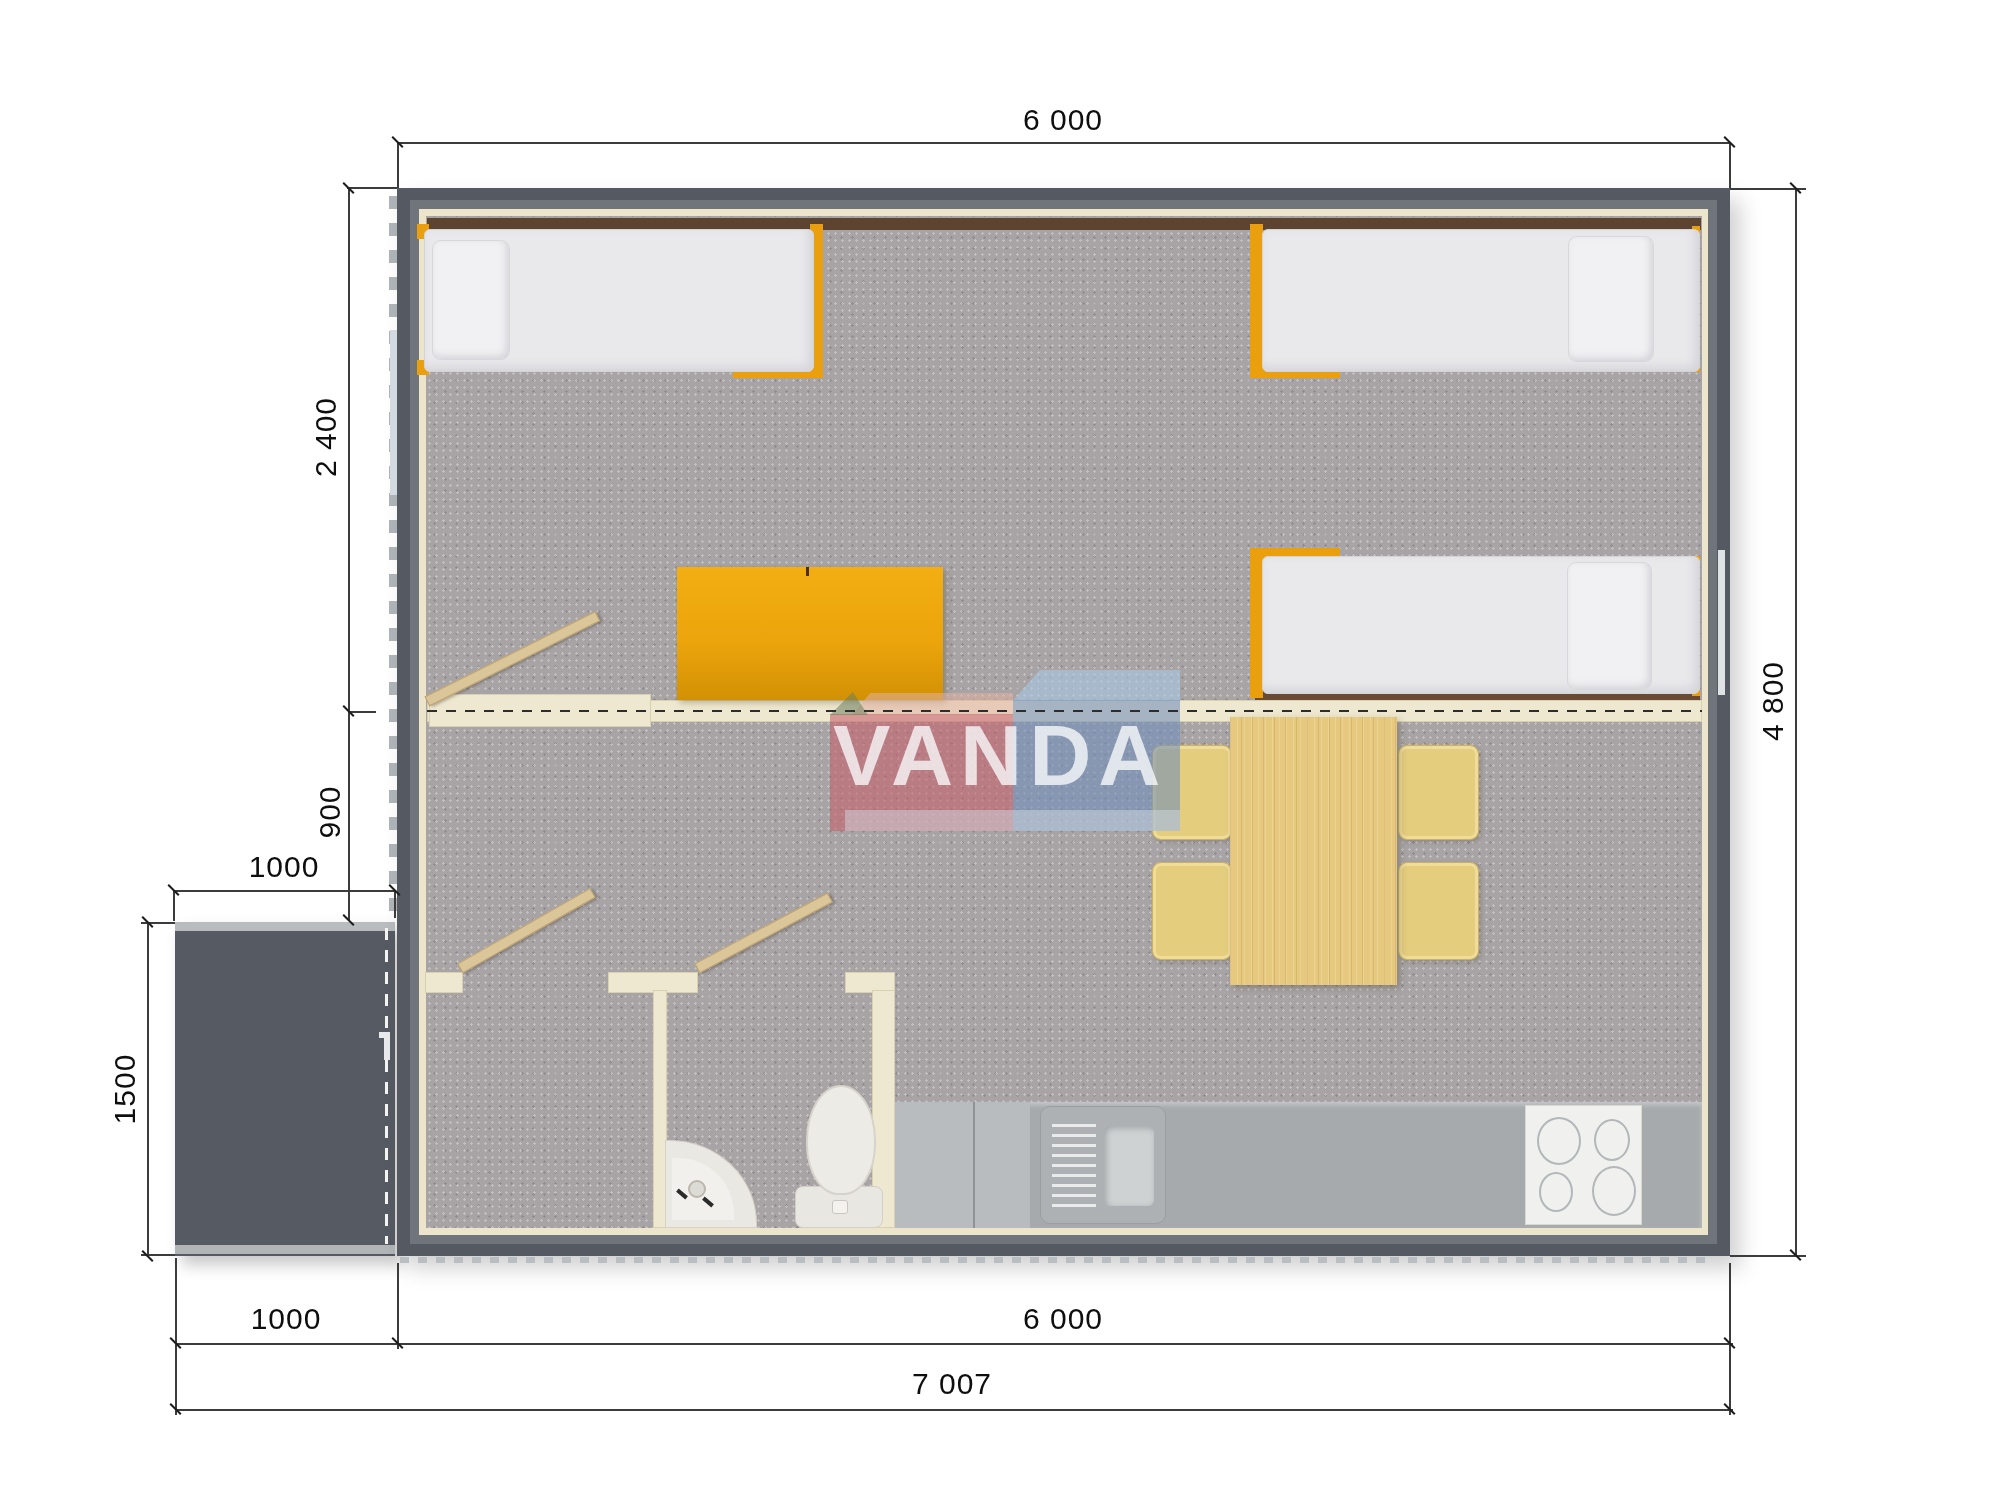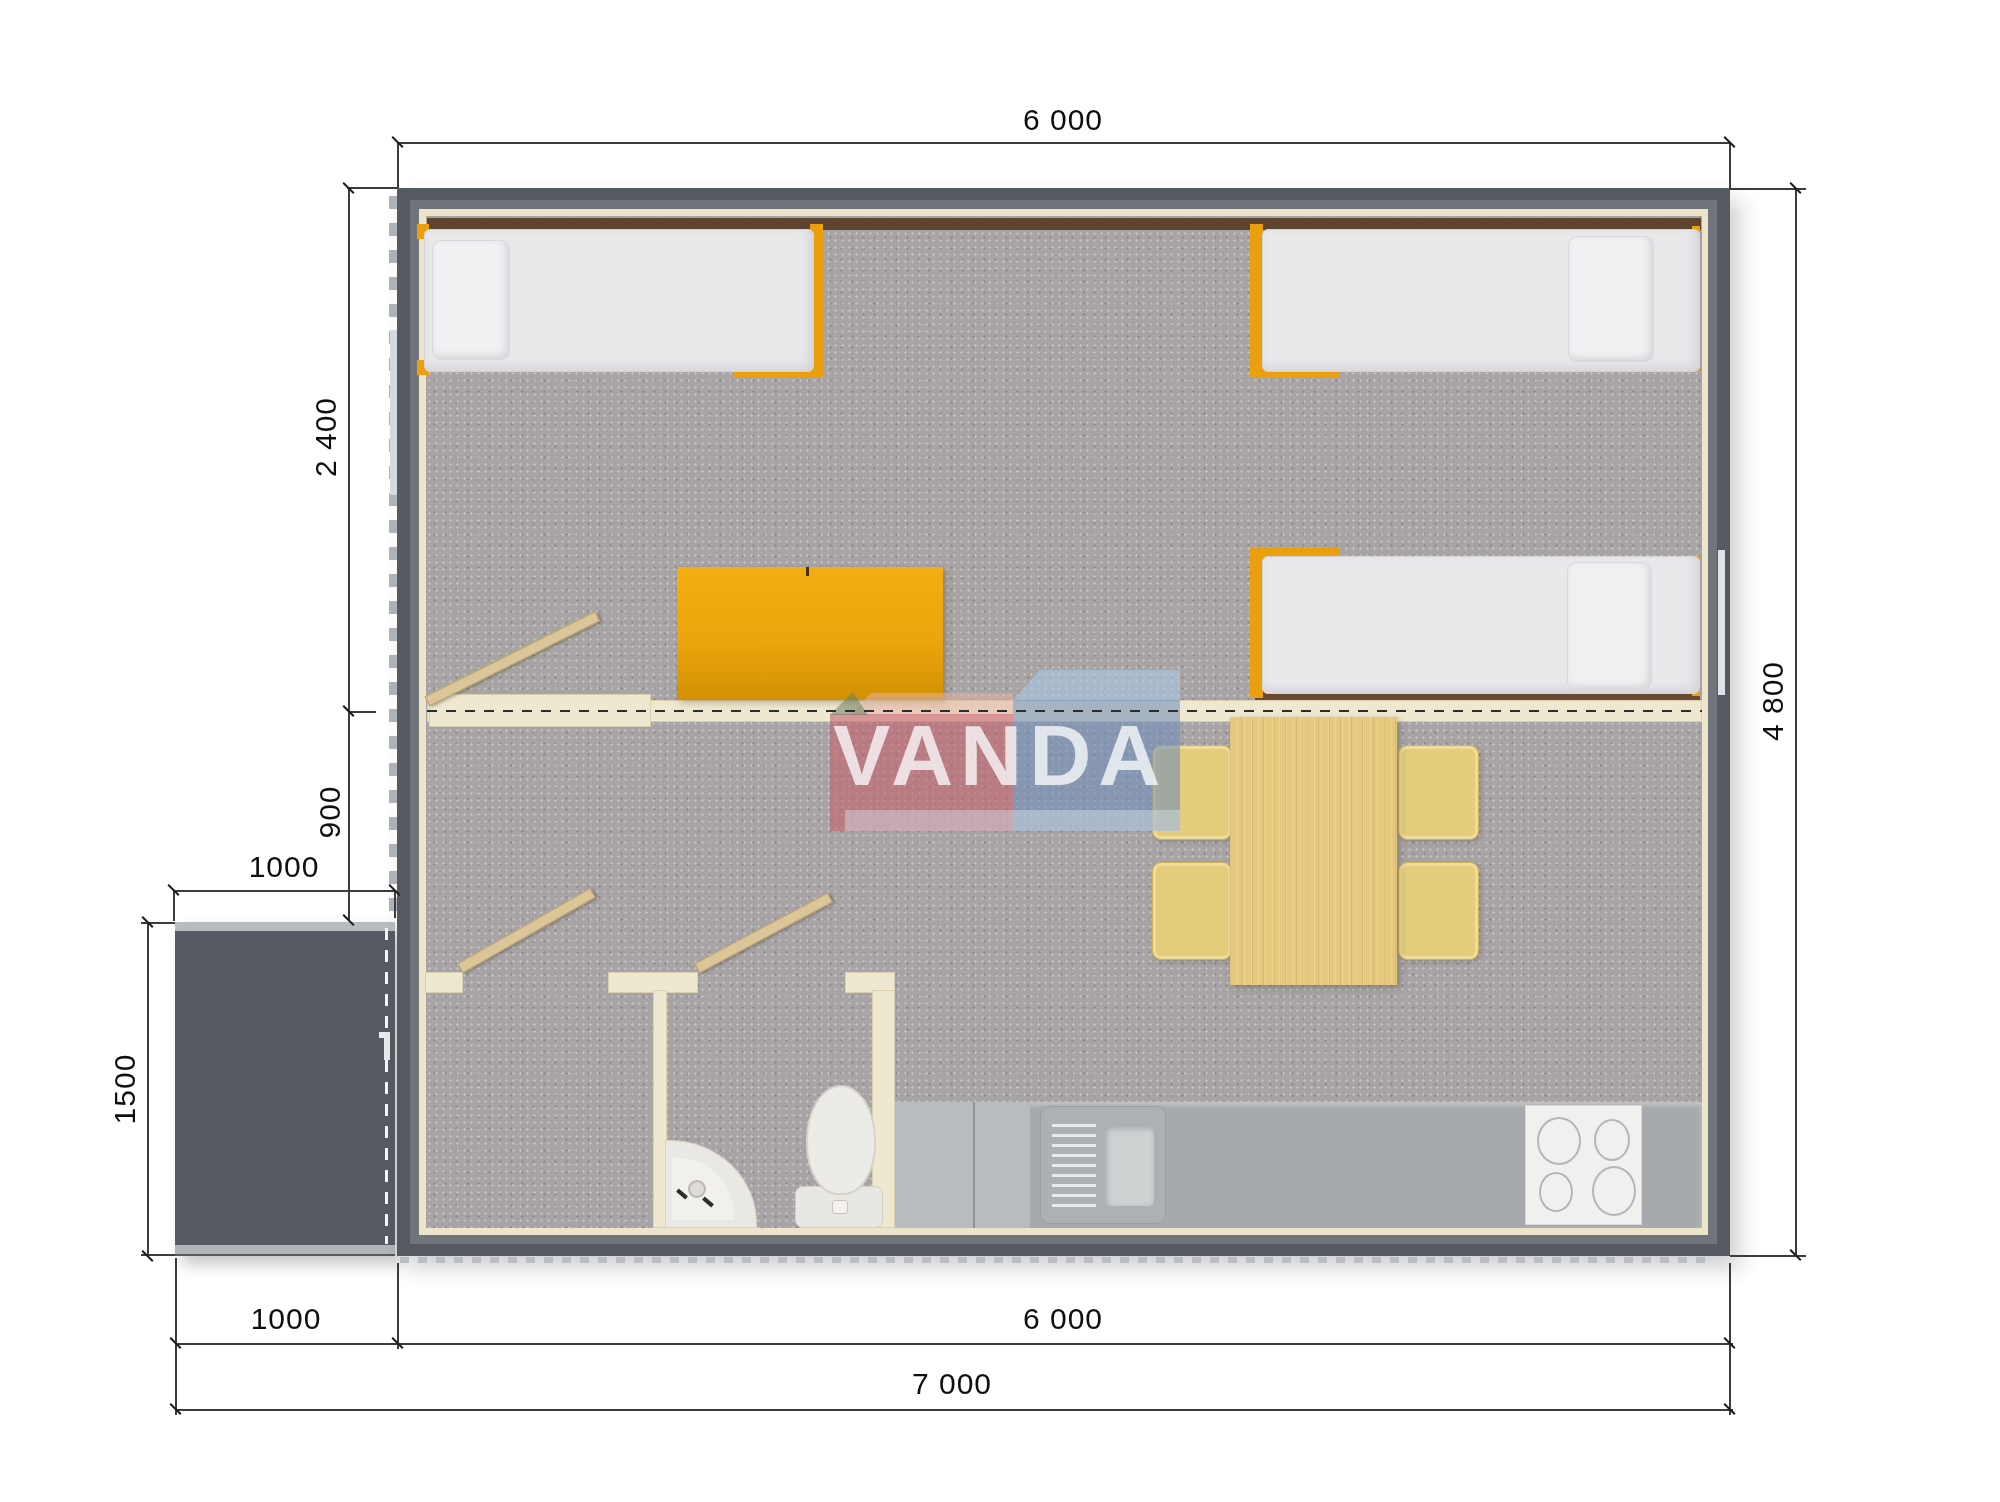--- a/index.html
+++ b/index.html
@@ -211,15 +211,15 @@
   <div class="tick" style="left:1722px;top:1408px;"></div>
 
   <div class="dim-label" style="left:1063px;top:120px;">6 000</div>
   <div class="dim-label rot" style="left:326px;top:437px;">2 400</div>
   <div class="dim-label rot" style="left:330px;top:812px;">900</div>
   <div class="dim-label" style="left:284px;top:867px;">1000</div>
   <div class="dim-label rot" style="left:125px;top:1089px;">1500</div>
   <div class="dim-label rot" style="left:1773px;top:701px;">4 800</div>
   <div class="dim-label" style="left:286px;top:1319px;">1000</div>
   <div class="dim-label" style="left:1063px;top:1319px;">6 000</div>
-  <div class="dim-label" style="left:952px;top:1384px;">7 000</div>
+  <div class="dim-label" style="left:952px;top:1384px;">7 007</div>
 
 </div>
 
 </body></html>

